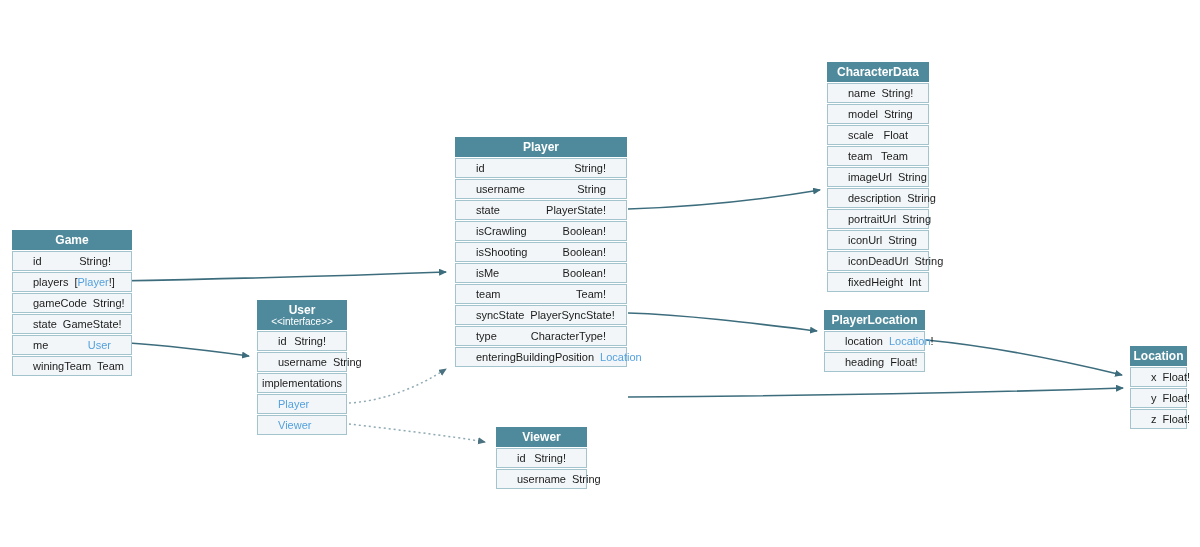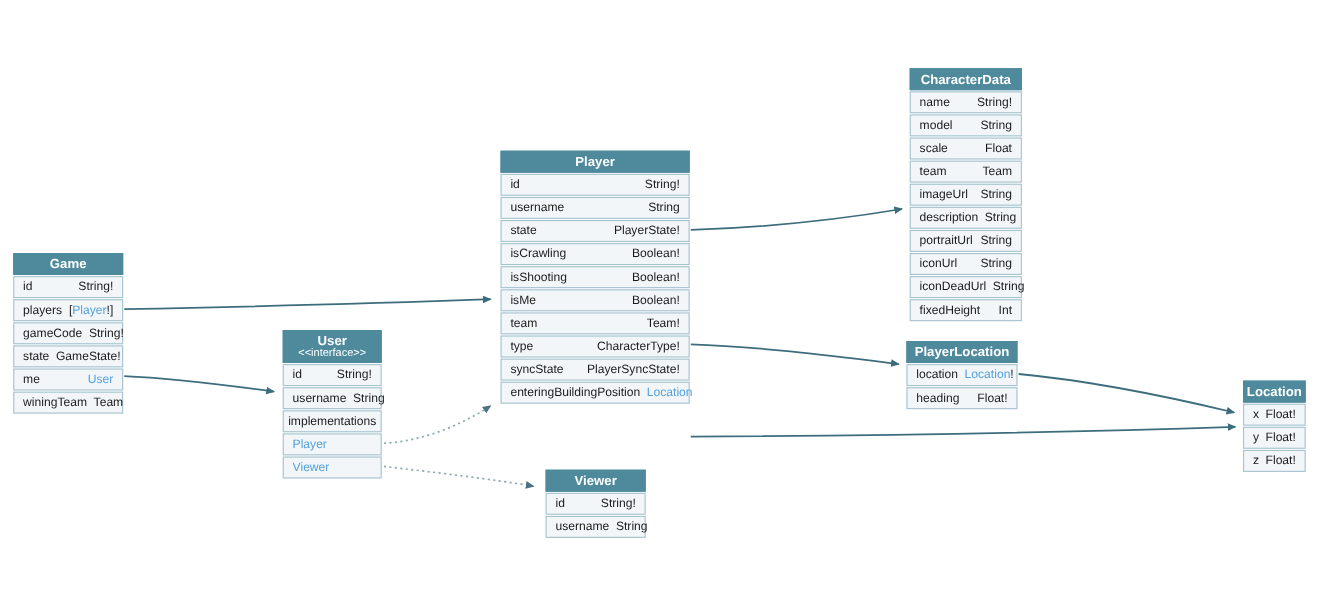--- a/index.html
+++ b/index.html
@@ -14,21 +14,21 @@
   .type-table { position:absolute; }
   .tbl-header {
     background:var(--hdr,#4e8a9c); border:1px solid var(--hdr,#4e8a9c);
     color:#fff; text-align:center; font-weight:bold; font-size:12px;
     padding:2px 2px; line-height:14px;
   }
   .tbl-sub { display:block; font-size:10px; font-weight:normal; line-height:10px; }
   .tbl-row {
     display:flex; justify-content:space-between; align-items:center;
     background:var(--rowbg,#f2f6f8); border:1px solid var(--rowborder,#a3c3cd);
-    margin-top:1px; padding:0 8px; height:18px; line-height:18px;
+    margin-top:1px; padding:0 20px; height:18px; line-height:18px;
     font-size:11px; color:var(--text,#1b1b1b); white-space:nowrap;
   }
   .tbl-row .fname { margin-right:6px; }
   .tbl-row .ftype { margin-left:auto; text-align:left; }
   .tbl-row.center { justify-content:center; }
   .link { color:var(--link,#54a1de); cursor:pointer; }
 </style>
 </head>
 <body>
 
@@ -47,21 +47,21 @@
         <path d="M113,342 C160,344 212,351 249,356" class="rel" marker-end="url(#ah)"></path>
         <path d="M628,209 C690,207 760,200 820,190" class="rel" marker-end="url(#ah)"></path>
         <path d="M628,313 C690,315 760,324 817,331" class="rel" marker-end="url(#ah)"></path>
         <path d="M628,397 C800,396 1000,392 1123,388" class="rel" marker-end="url(#ah)"></path>
         <path d="M926,340 C990,346 1068,362 1122,375" class="rel" marker-end="url(#ah)"></path>
         <path d="M349,403 C385,401 420,386 446,369" class="rel dotted" marker-end="url(#ahd)"></path>
         <path d="M349,424 C392,429 450,436 485,442" class="rel dotted" marker-end="url(#ahd)"></path>
       </g>
   </svg>
   <div id="tables">
-      <div class="type-table" style="left: 12px; top: 230px; width: 100px; border-radius: 28px;">
+      <div class="type-table" style="left: 12px; top: 230px; width: 120px; border-radius: 28px;">
         <div class="tbl-header"><span>Game</span></div>
         <div class="tbl-row">
           <span class="fname">id</span>
           <span class="ftype"><span>String!</span></span>
         </div>
         <div class="tbl-row">
           <span class="fname">players</span>
           <span class="ftype"><span>[</span><span class="link">Player</span><span>!]</span></span>
         </div>
         <div class="tbl-row">
@@ -125,26 +125,26 @@
         </div>
         <div class="tbl-row">
           <span class="fname">isMe</span>
           <span class="ftype"><span>Boolean!</span></span>
         </div>
         <div class="tbl-row">
           <span class="fname">team</span>
           <span class="ftype"><span>Team!</span></span>
         </div>
         <div class="tbl-row">
+          <span class="fname">syncState</span>
+          <span class="ftype"><span>PlayerSyncState!</span></span>
+        </div>
+        <div class="tbl-row">
           <span class="fname">type</span>
           <span class="ftype"><span>CharacterType!</span></span>
-        </div>
-        <div class="tbl-row">
-          <span class="fname">syncState</span>
-          <span class="ftype"><span>PlayerSyncState!</span></span>
         </div>
         <div class="tbl-row">
           <span class="fname">enteringBuildingPosition</span>
           <span class="ftype"><span class="link">Location</span></span>
         </div>
       </div>
       <div class="type-table" style="left: 827px; top: 62px; width: 102px;">
         <div class="tbl-header"><span>CharacterData</span></div>
         <div class="tbl-row">
           <span class="fname">name</span>

